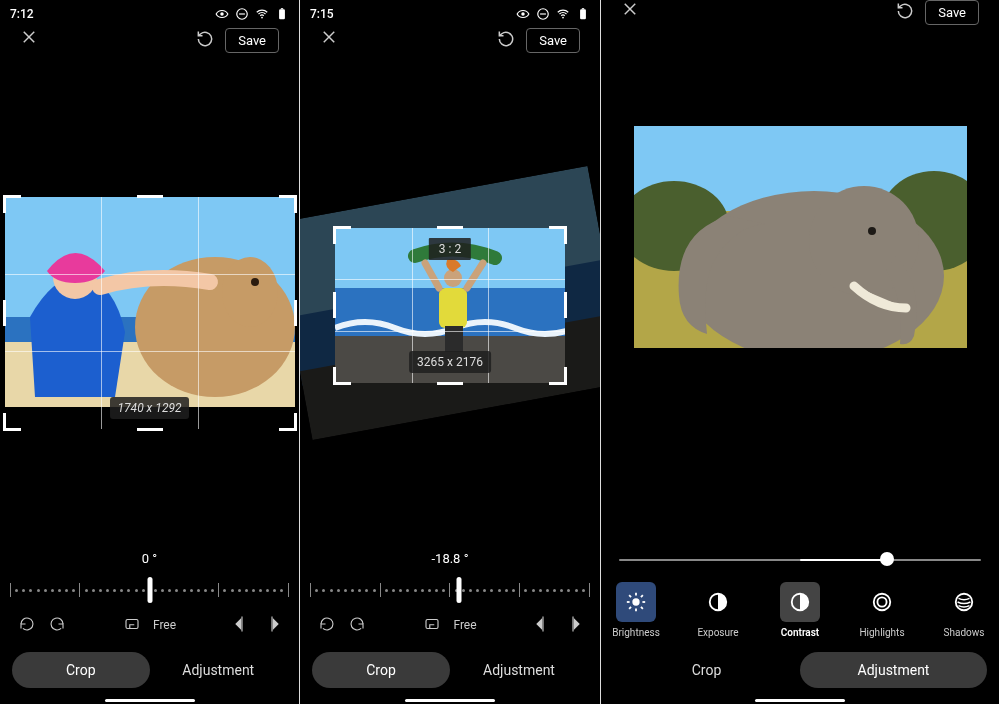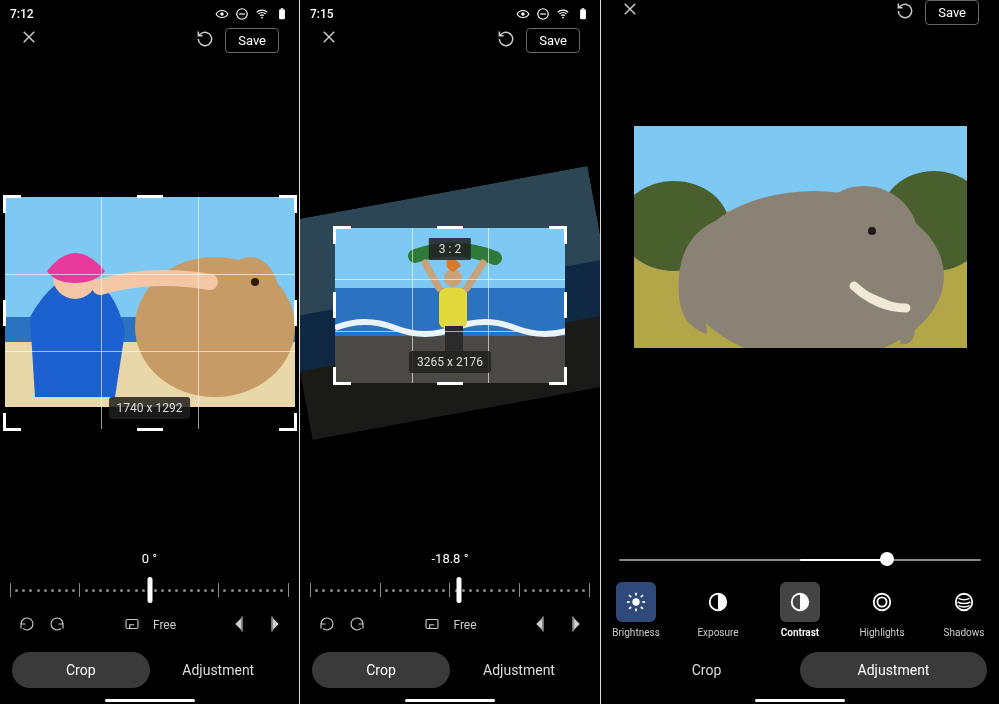--- a/index.html
+++ b/index.html
@@ -138,21 +138,21 @@
               <path d="M4 12a8 8 0 1 0 3-6.3L4 8"></path>
               <polyline points="4 3 4 8 9 8"></polyline>
             </svg>
         </div>
         <button class="save-btn">Save</button>
       </div>
     </div>
 
     <div class="image-area">
       <div class="photo-canvas" style="width:290px;">
-        <div class="photo-wrap" style="width:290px;height:232px;">
+        <div class="photo-wrap" style="width:290px;height:232px;font-style:italic;">
           <svg class="photo" width="290" height="210" viewBox="0 0 290 210">
             <rect class="sky" width="290" height="140"></rect>
             <rect class="sea" y="120" width="290" height="30"></rect>
             <rect class="beach" y="145" width="290" height="65"></rect>
             <ellipse class="camel" cx="210" cy="130" rx="80" ry="70"></ellipse>
             <ellipse class="camel" cx="245" cy="95" rx="28" ry="35"></ellipse>
             <circle cx="250" cy="85" r="4" fill="#2b1c0f"></circle>
             <path class="shirt-blue" d="M25 120 q25 -45 55 -40 q30 8 40 55 l-10 65 h-80z"></path>
             <circle cx="70" cy="80" r="22" fill="#f3c7a6"></circle>
             <path class="hat-pink" d="M42 74 q28 -36 58 0 q-10 12 -30 12 q-20 0 -28 -12z"></path>

